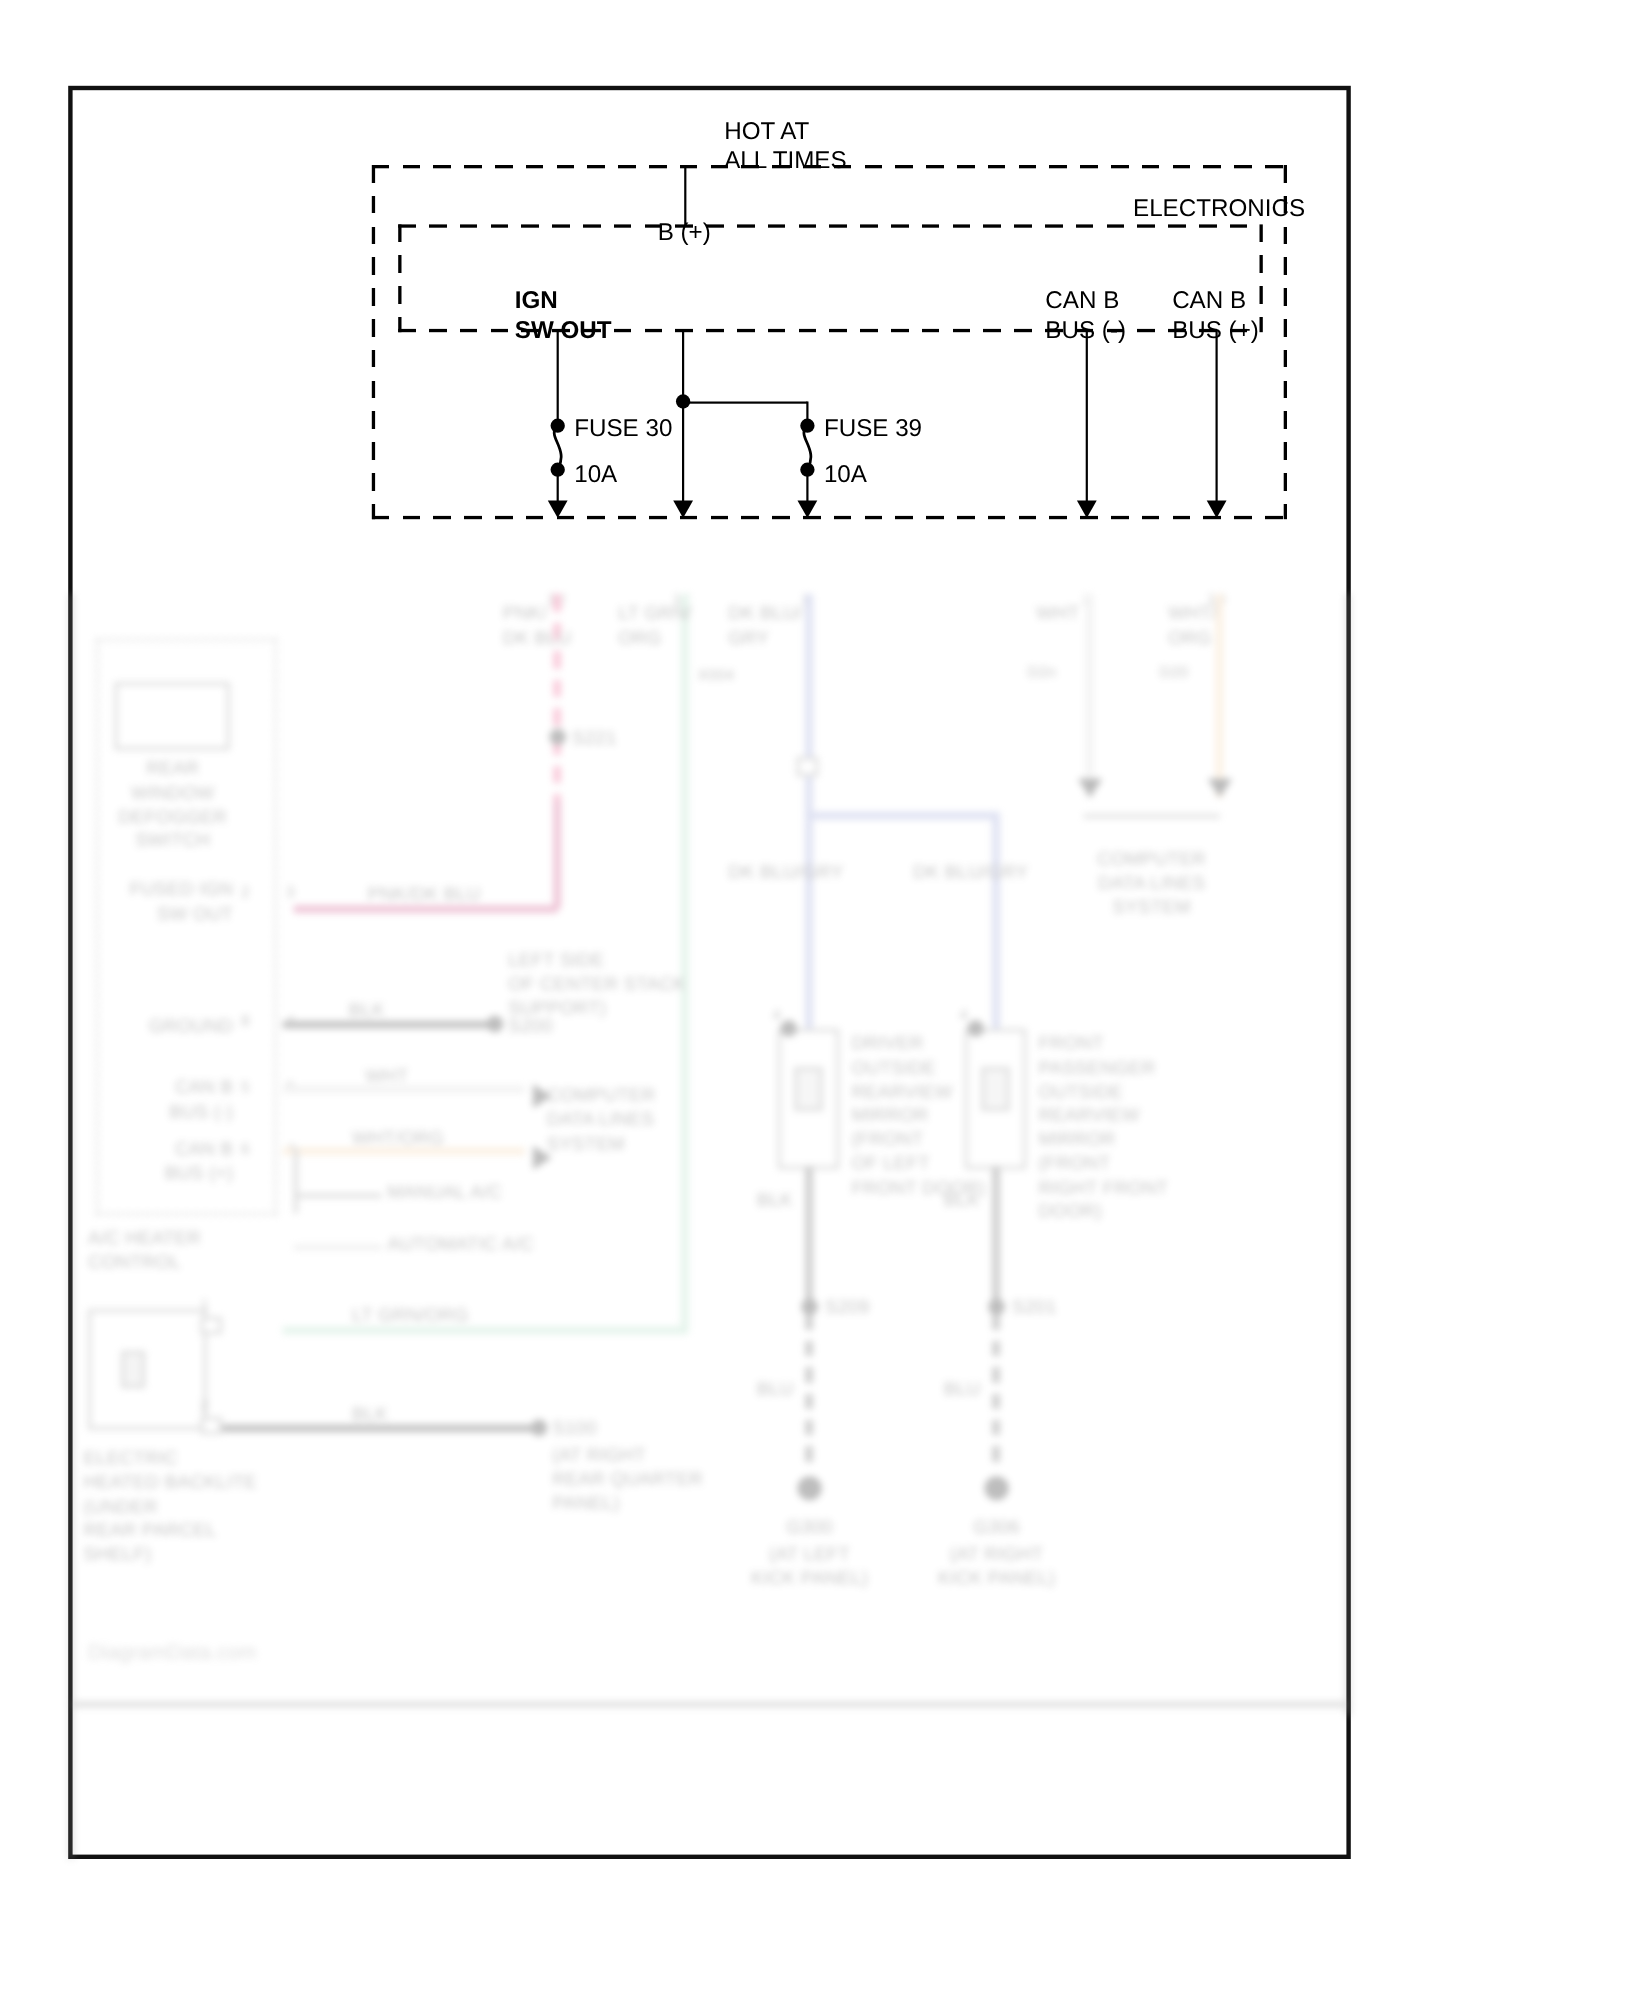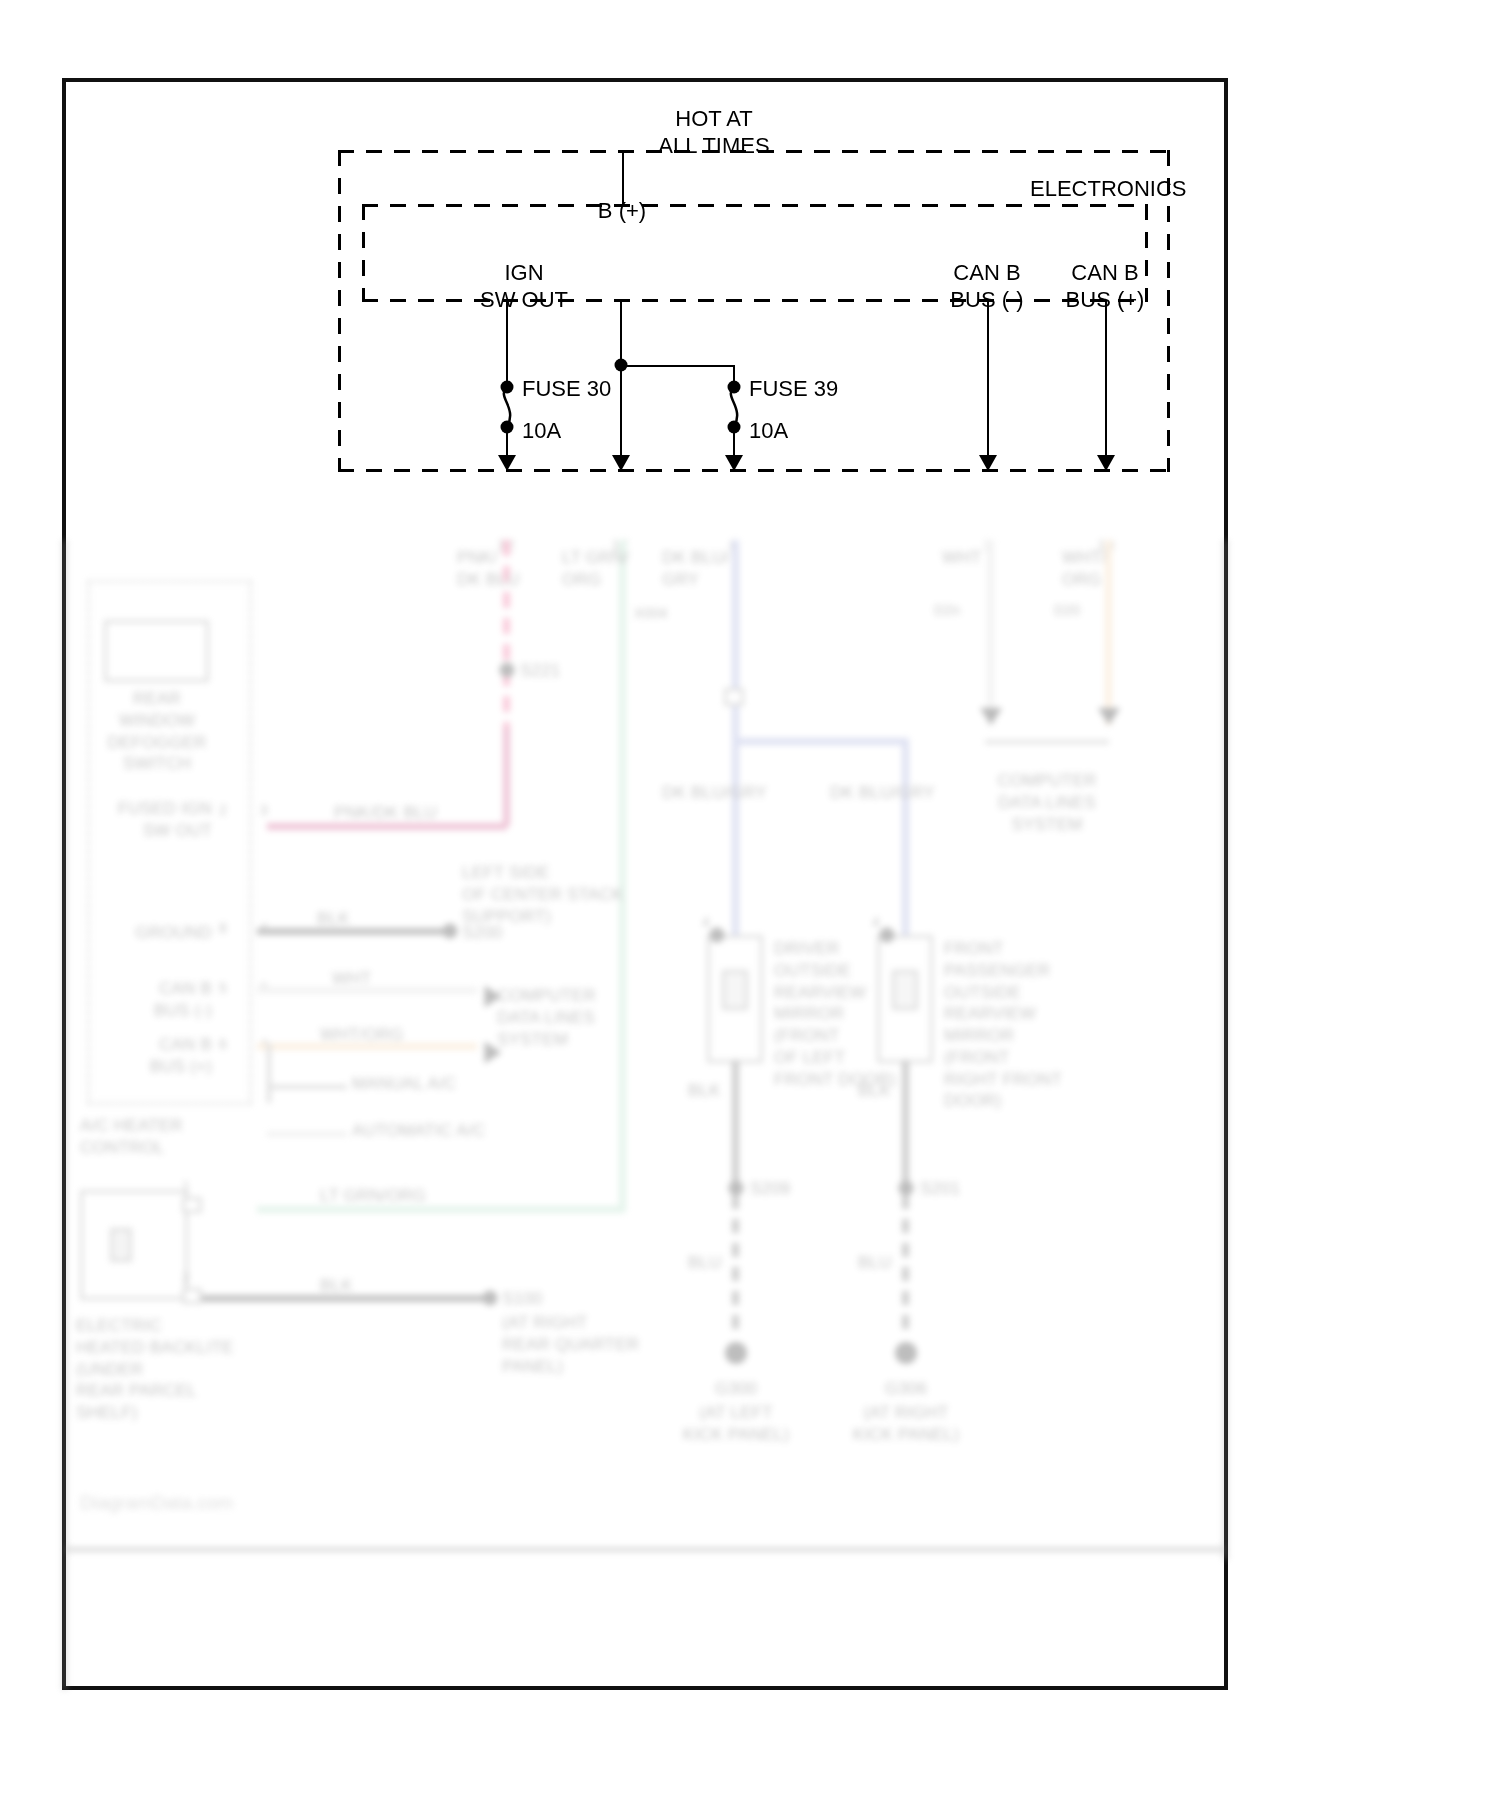--- a/index.html
+++ b/index.html
@@ -9,21 +9,21 @@
     color:#000;
   }
   #root{position:absolute;inset:0;}
 
   
   .outer-frame{
     position:absolute;left:62px;top:78px;width:1166px;height:1612px;
     border:4px solid #111;box-sizing:border-box;
   }
   .txt{position:absolute;white-space:pre;line-height:1.22;}
-  .c{text-align:center;transform:translateX(-50%);}
+  .c{text-align:left;transform:translateX(-50%);}
   .r{text-align:right;transform:translateX(-100%);}
 
   .f22{font-size:22px;}
 
   
   .vline{position:absolute;width:0;border-left:2.5px solid #000;}
   .hline{position:absolute;height:0;border-top:2.5px solid #000;}
 
   
   .dh{position:absolute;height:0;border-top:0;
@@ -92,21 +92,21 @@
   <div class="dh" style="left:338px;top:469px;width:832px;"></div>
 
   <div class="dh" style="left:362px;top:204px;width:784px;"></div>
   <div class="dv" style="left:362px;top:204px;height:98px;"></div>
   <div class="dv" style="left:1145px;top:204px;height:98px;"></div>
   <div class="dh" style="left:362px;top:299px;width:784px;"></div>
 
   <div class="vline" style="left:622px;top:150px;height:56px;"></div>
   <div class="txt f22 c" style="left:622px;top:198px;">B (+)</div>
 
-  <div class="txt f22 c" style="left:524px;top:260px;">IGN
+  <div class="txt f22 c" style="left:512px;top:260px;font-weight:bold;">IGN
 SW OUT</div>
   <div class="txt f22 c" style="left:987px;top:260px;">CAN B
 BUS (-)</div>
   <div class="txt f22 c" style="left:1105px;top:260px;">CAN B
 BUS (+)</div>
 
   <div class="vline" style="left:506px;top:300px;height:86px;"></div>
   <div class="dot" style="left:507px;top:387px;"></div>
   <svg class="fuse" style="left:507px;top:387px;" width="26" height="40" viewBox="0 0 26 40">
     <path d="M13 0 C 2 10, 24 20, 13 40" fill="none" stroke="#000" stroke-width="2.5"></path>

